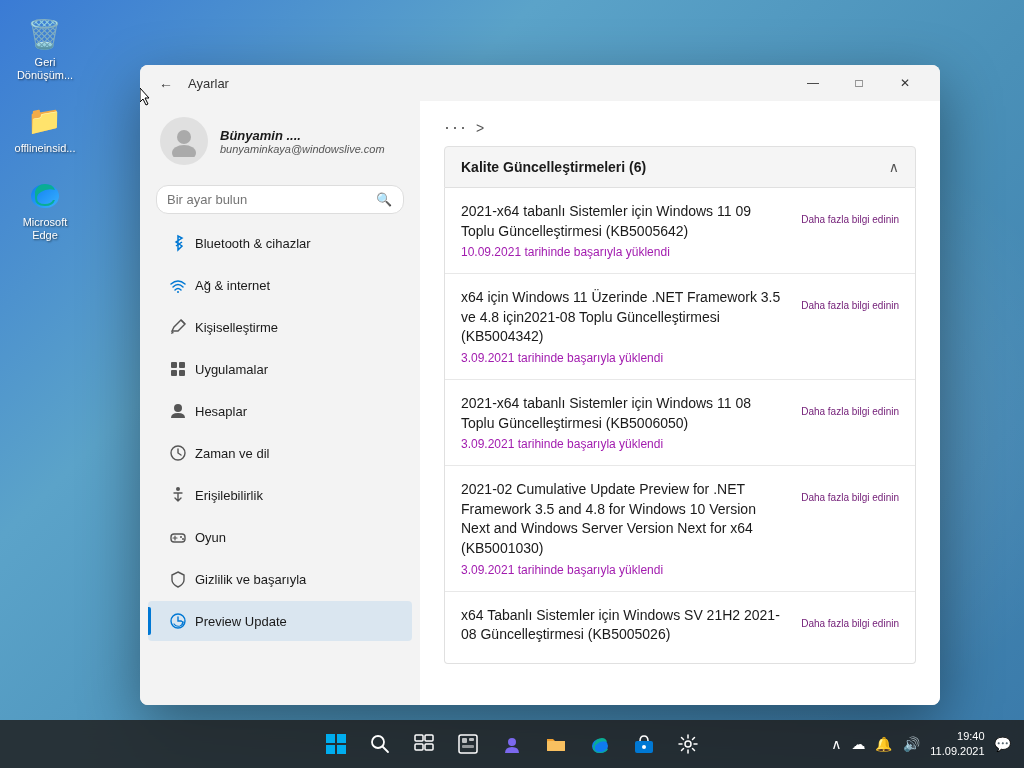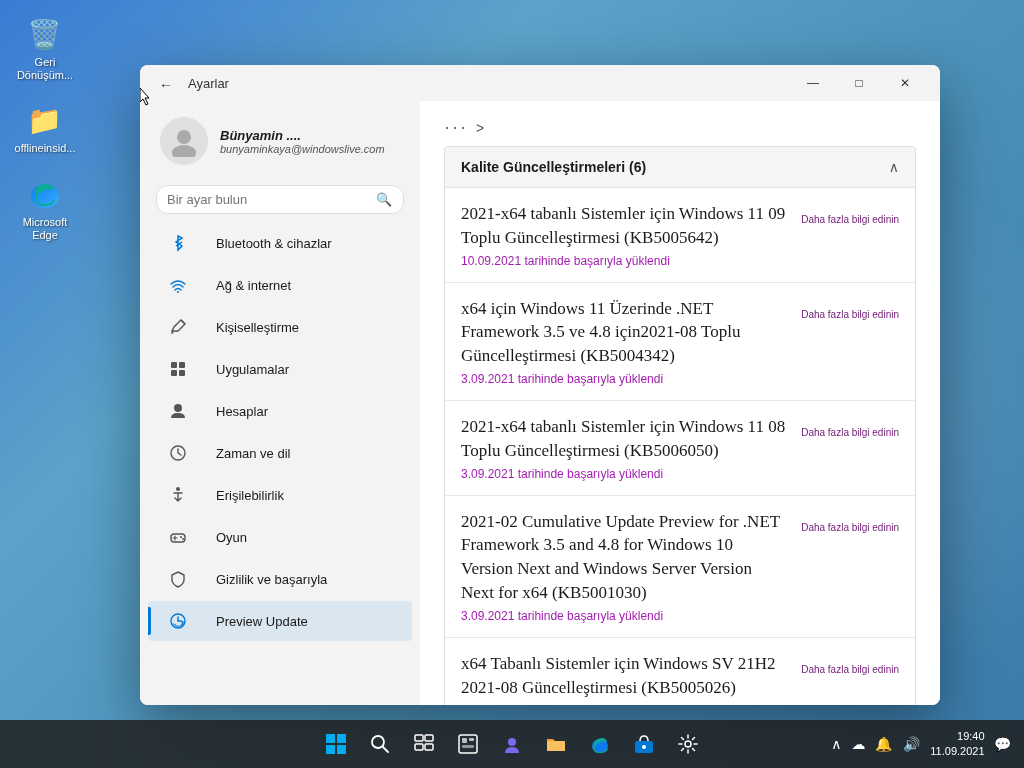--- a/index.html
+++ b/index.html
@@ -260,21 +260,21 @@
       color: #333;
       background: transparent;
       flex: 1;
     }
     .search-icon { color: #666; font-size: 13px; }
 
     
     .nav-item {
       display: flex;
       align-items: center;
-      gap: 28px;
+      gap: 7px;
       padding: 10px 16px 10px 20px;
       cursor: pointer;
       border-radius: 4px;
       margin: 1px 8px;
       font-size: 13px;
       color: #1a1a1a;
       position: relative;
     }
     .nav-item.active {
       background: rgba(0,120,212,0.1);
@@ -369,25 +369,24 @@
       display: flex;
       align-items: flex-start;
       justify-content: space-between;
       padding: 14px 16px;
       border-bottom: 1px solid #e8e8e8;
       gap: 16px;
     }
     .update-item:last-child { border-bottom: none; }
     .update-info { flex: 1; }
     .update-name {
-      font-size: 17px;
+      font-size: 14px;
       color: #1a1a1a;
       line-height: 1.4;
       margin-bottom: 4px;
-      font-family: Liberation Serif, serif;
     }
     .update-date {
       font-size: 12px;
       color: #a21caf;
     }
     .update-link {
       font-size: 10px;
       color: #701a75;
       cursor: pointer;
       white-space: nowrap;

